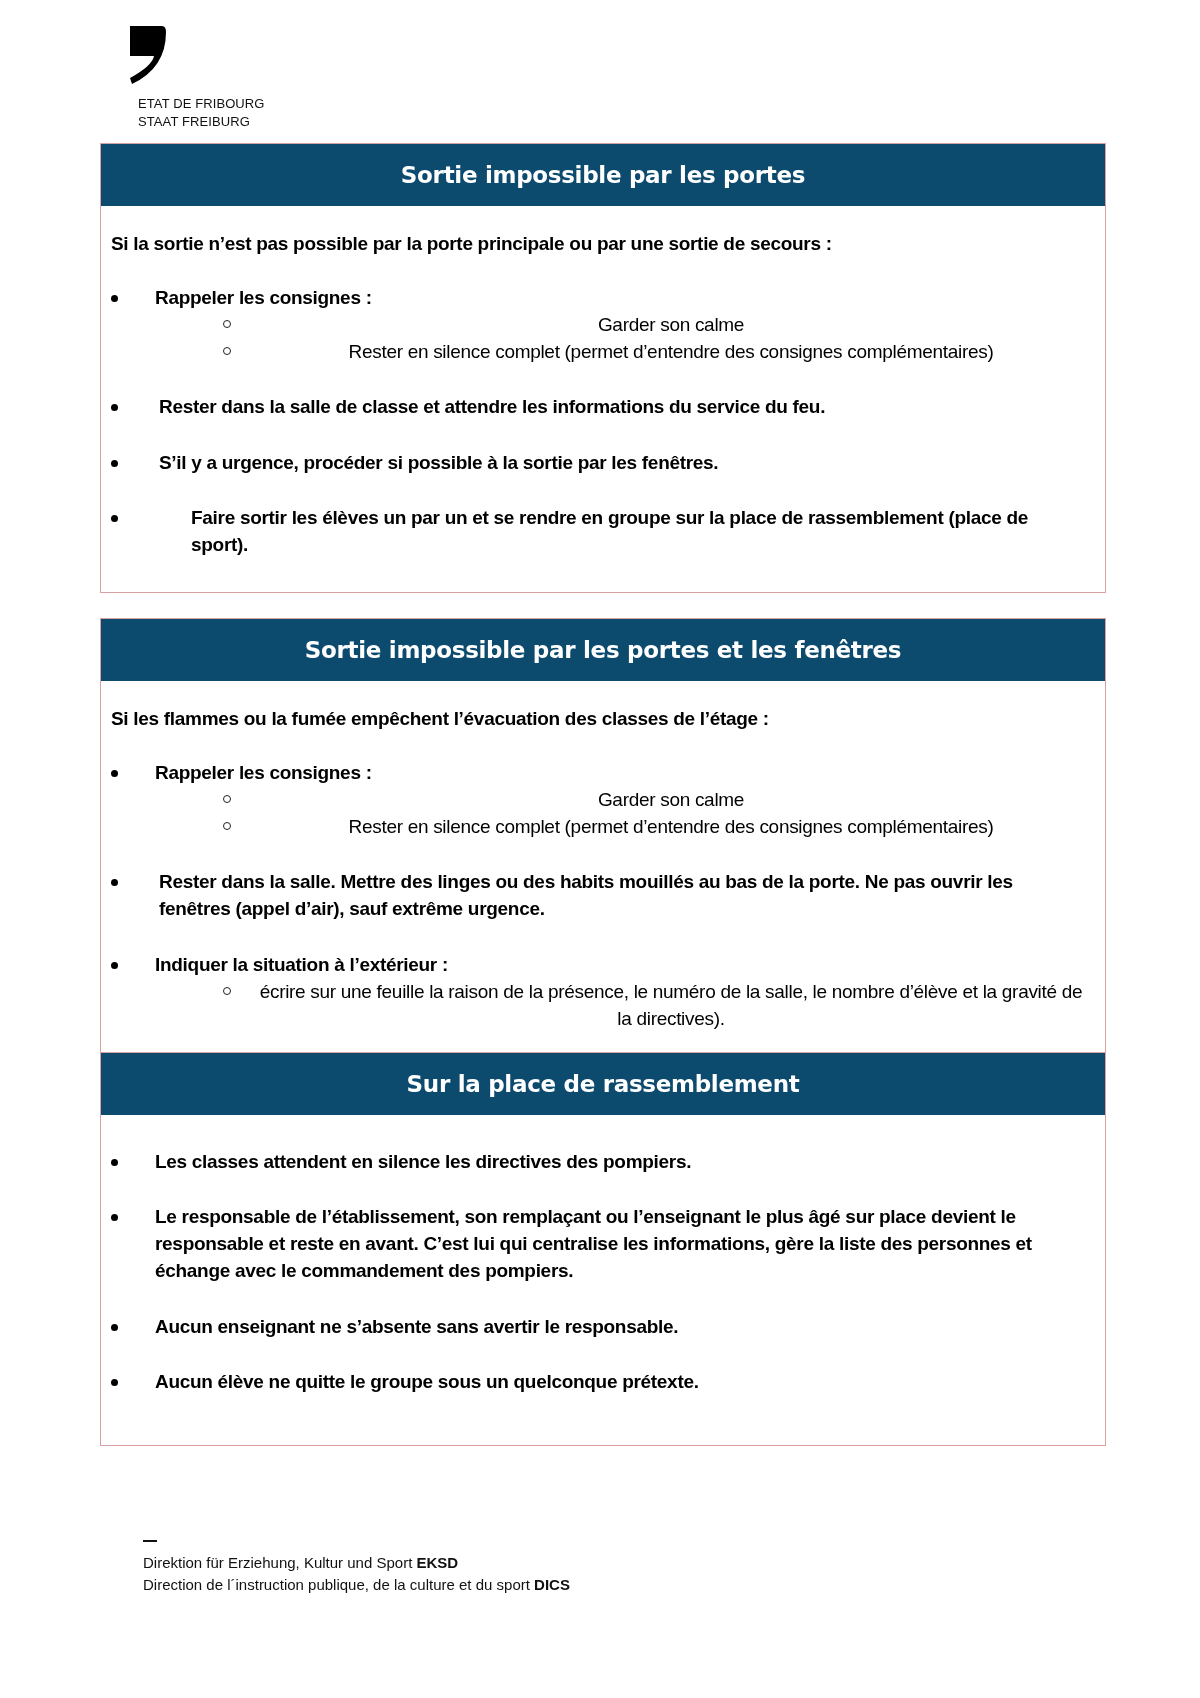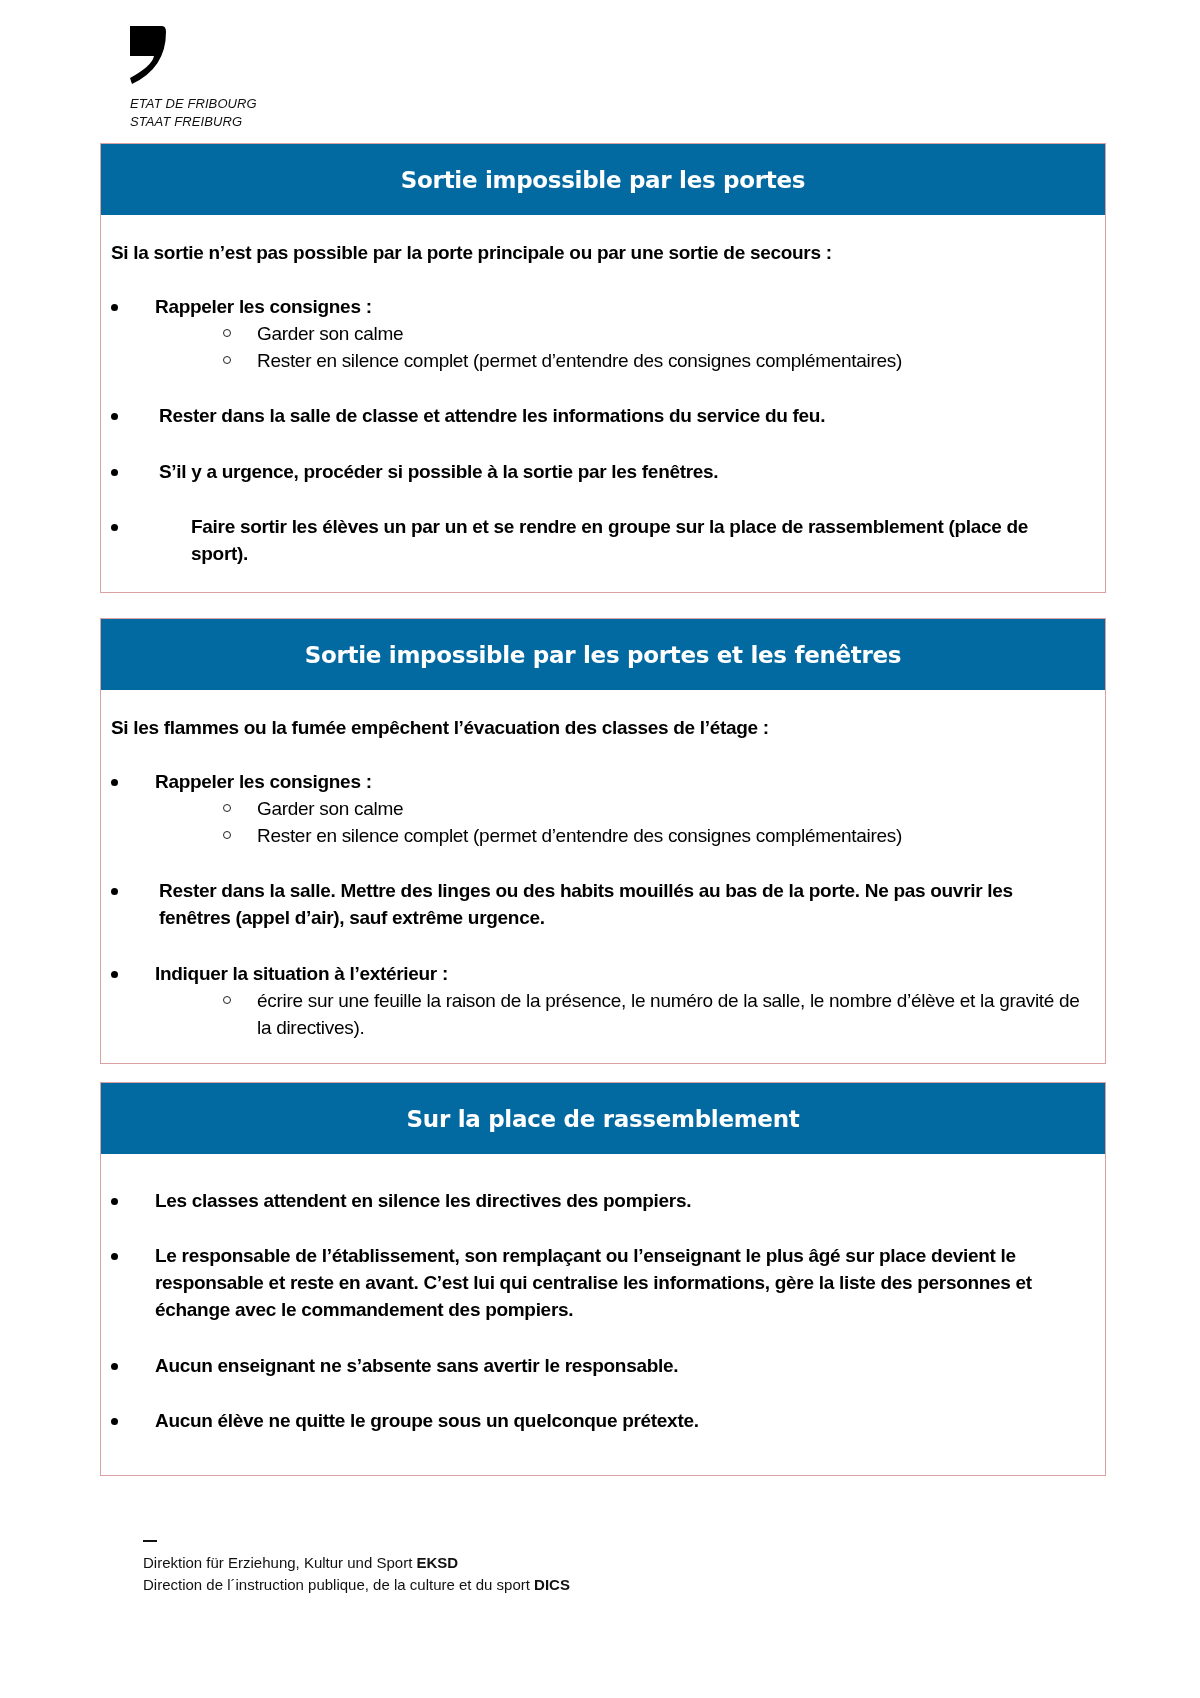--- a/index.html
+++ b/index.html
@@ -3,32 +3,32 @@
   <meta charset="utf-8">
   <style>
     html, body { margin: 0; padding: 0; background: #ffffff; }
     body {
       width: 1200px; height: 1698px; position: relative; overflow: hidden;
       font-family: "Liberation Sans", sans-serif; color: #000;
     }
     .logo { position: absolute; left: 130px; top: 26px; }
     .logo-mark { position: absolute; left: 0; top: 0; width: 40px; height: 62px; }
     .logo-line {
-      position: absolute; left: 0; font-size: 13px; letter-spacing: 0.1px;
-      white-space: nowrap; color: #111; font-style: italic;
+      position: absolute; left: 8px; font-size: 13px; letter-spacing: 0.1px;
+      white-space: nowrap; color: #111;
     }
     .logo-line.l1 { top: 70px; }
     .logo-line.l2 { top: 88px; }
 
     .box {
       position: absolute; left: 100px; width: 1006px;
       border: 1.5px solid #d9a1a1; background: #fff; box-sizing: border-box;
     }
     .box-header {
-      background: #0369a1; color: #fff; height: 71px;
+      background: #0c4a6e; color: #fff; height: 62px;
       display: flex; align-items: center; justify-content: center;
       font-family: "DejaVu Sans", sans-serif; font-weight: bold; font-size: 23px;
       letter-spacing: -0.3px;
     }
     .box-body { position: relative; padding: 0; }
     .txt {
       font-family: "Liberation Sans", sans-serif; font-size: 19px; line-height: 27px;
       letter-spacing: -0.3px;
     }
     .bold { font-weight: bold; }
@@ -37,21 +37,21 @@
     .bullet-dot {
       position: absolute; left: 10px; top: 11px; width: 7px; height: 7px;
       border-radius: 50%; background: #000;
     }
     .bullet-text { position: absolute; left: 54px; right: 0; }
     .sub-row { position: absolute; left: 0; right: 20px; }
     .sub-mark {
       position: absolute; left: 122px; top: 9px; width: 8px; height: 8px;
       border: 1.3px solid #222; border-radius: 50%; box-sizing: border-box;
     }
-    .sub-text { position: absolute; left: 156px; right: 0; font-weight: normal; }
+    .sub-text { position: absolute; left: 156px; right: 0; font-weight: normal; text-align: center; }
 
     .footer { position: absolute; left: 143px; top: 1540px; font-size: 15px; color: #111; }
     .footer-dash { width: 14px; height: 1.5px; background: #111; margin-bottom: 10px; }
     .footer-line { line-height: 22px; white-space: nowrap; }
   </style>
 </head>
 <body>
 
 <div class="logo">
   <svg class="logo-mark" viewBox="0 0 40 62">
@@ -121,21 +121,21 @@
       <span class="bullet-dot"></span>
       <span class="bullet-text">Indiquer la situation à l’extérieur :</span>
     </div>
     <div class="sub-row txt" style="top:297px;">
       <span class="sub-mark"></span>
       <span class="sub-text">écrire sur une feuille la raison de la présence, le numéro de la salle, le nombre d’élève et la gravité de la directives).</span>
     </div>
   </div>
 </div>
 
-<div class="box" style="top:1082px;height:394px;">
+<div class="box" style="top:1052px;height:394px;">
   <div class="box-header">Sur la place de rassemblement</div>
   <div class="box-body">
     <div class="bullet-row txt bold" style="top:33px;">
       <span class="bullet-dot"></span>
       <span class="bullet-text">Les classes attendent en silence les directives des pompiers.</span>
     </div>
     <div class="bullet-row txt bold" style="top:88px;">
       <span class="bullet-dot"></span>
       <span class="bullet-text">Le responsable de l’établissement, son remplaçant ou l’enseignant le plus âgé sur place devient le responsable et reste en avant. C’est lui qui centralise les informations, gère la liste des personnes et échange avec le commandement des pompiers.</span>
     </div>

